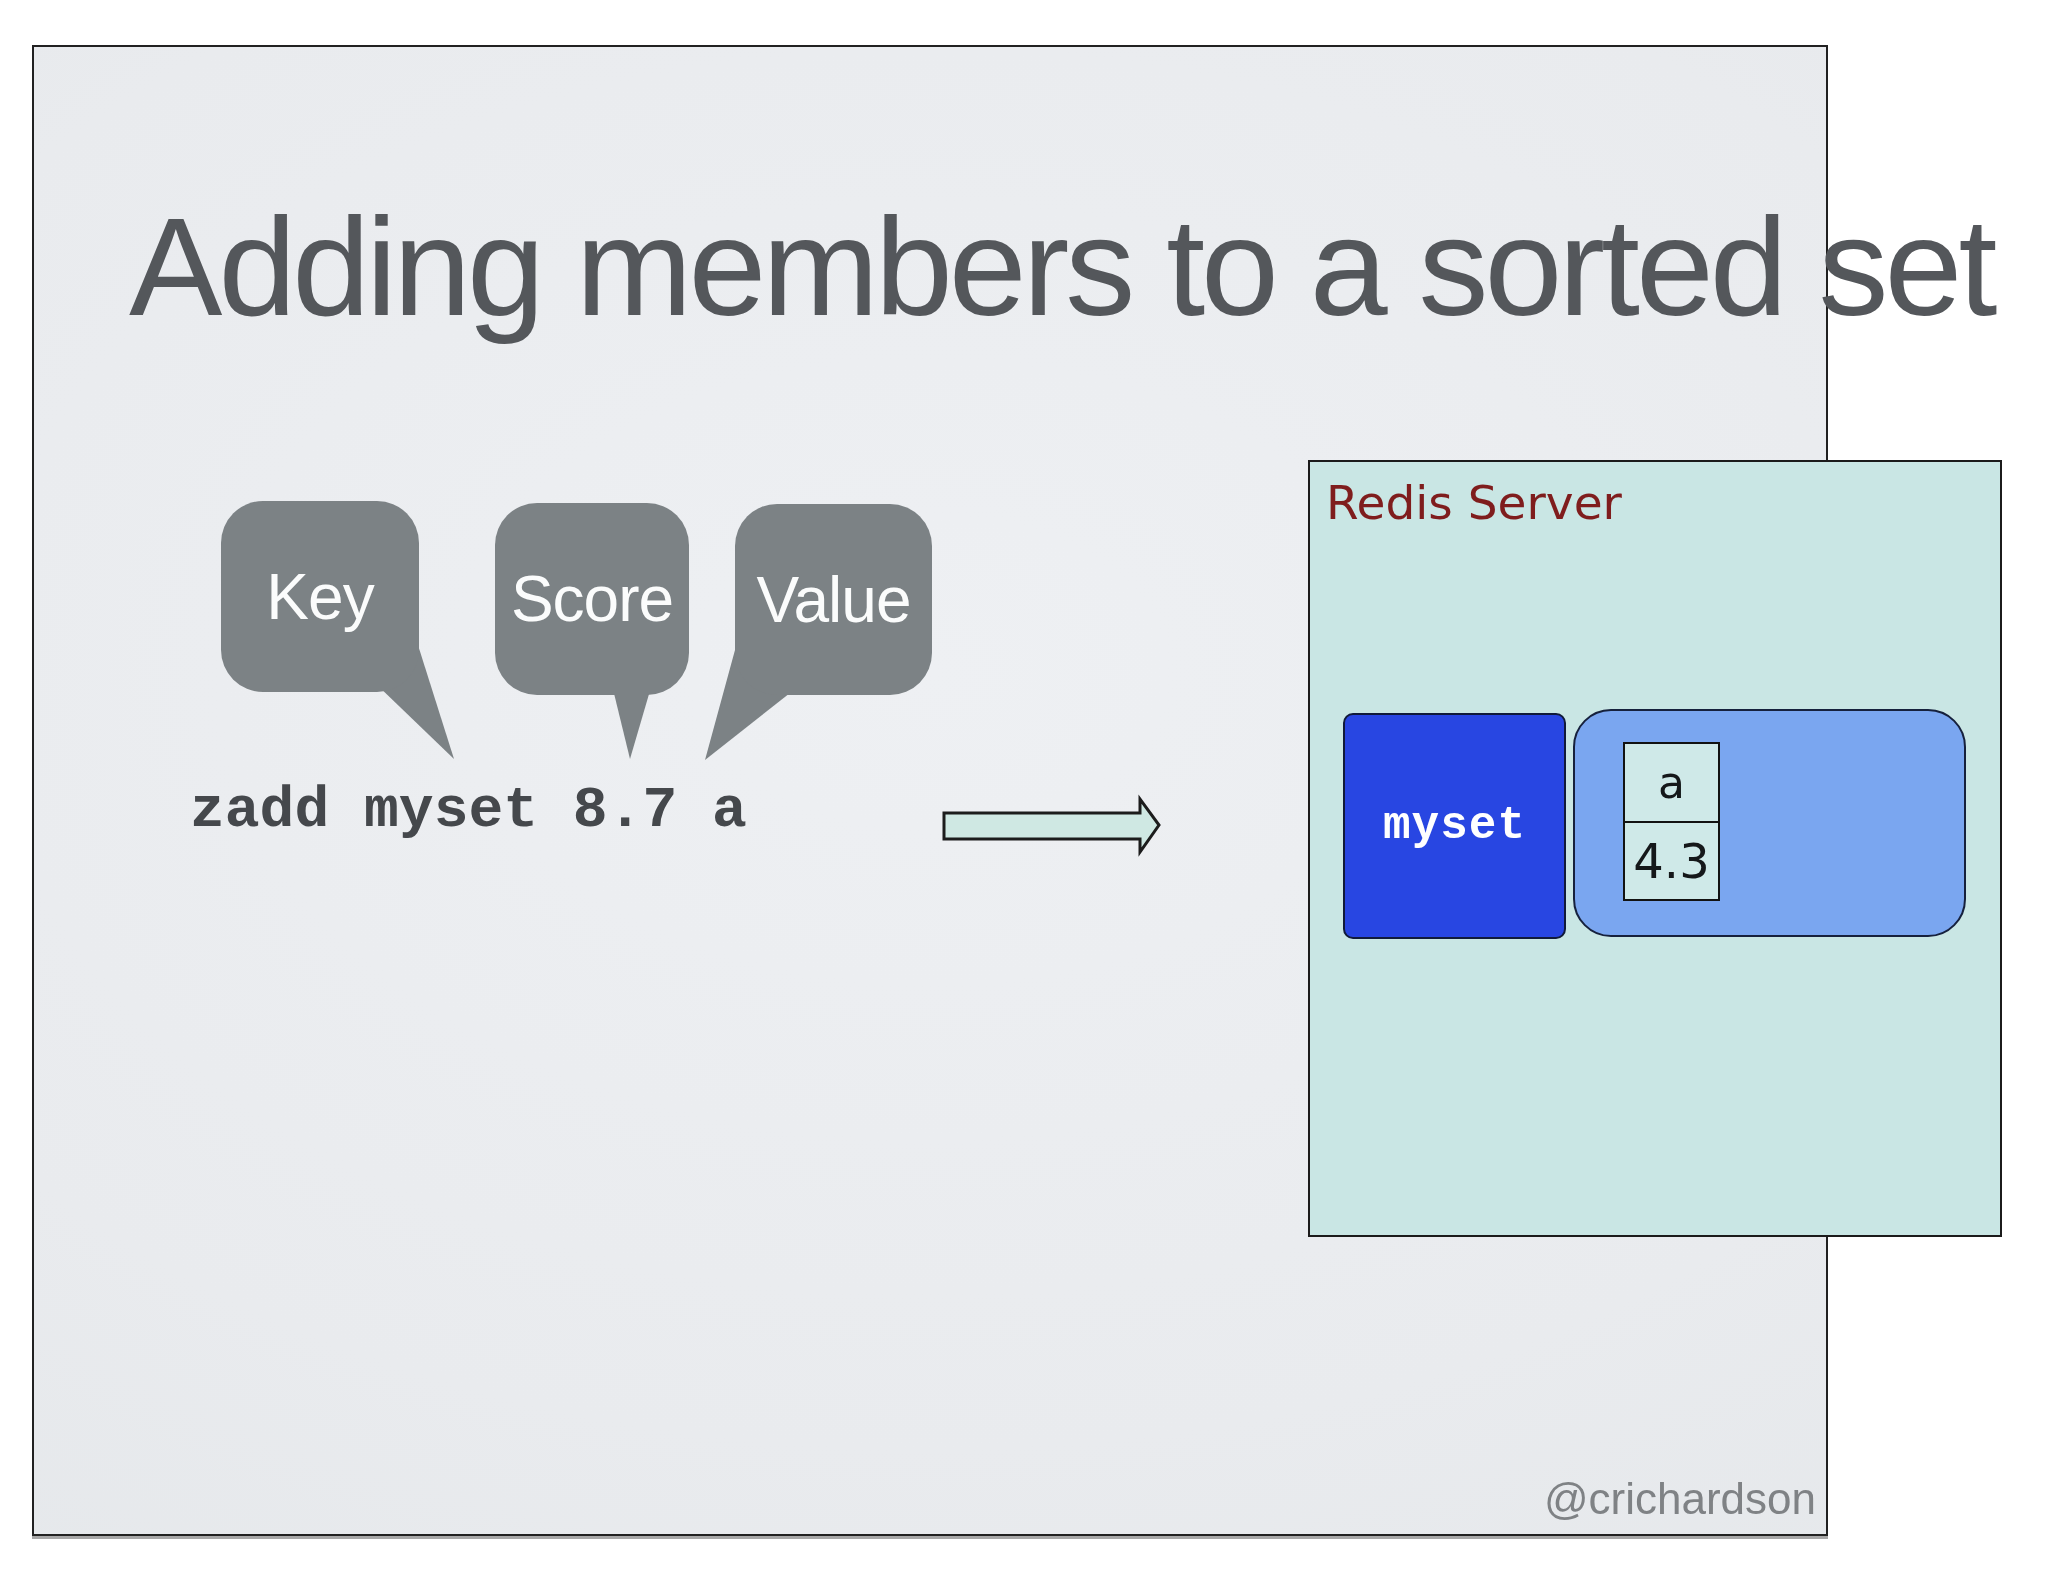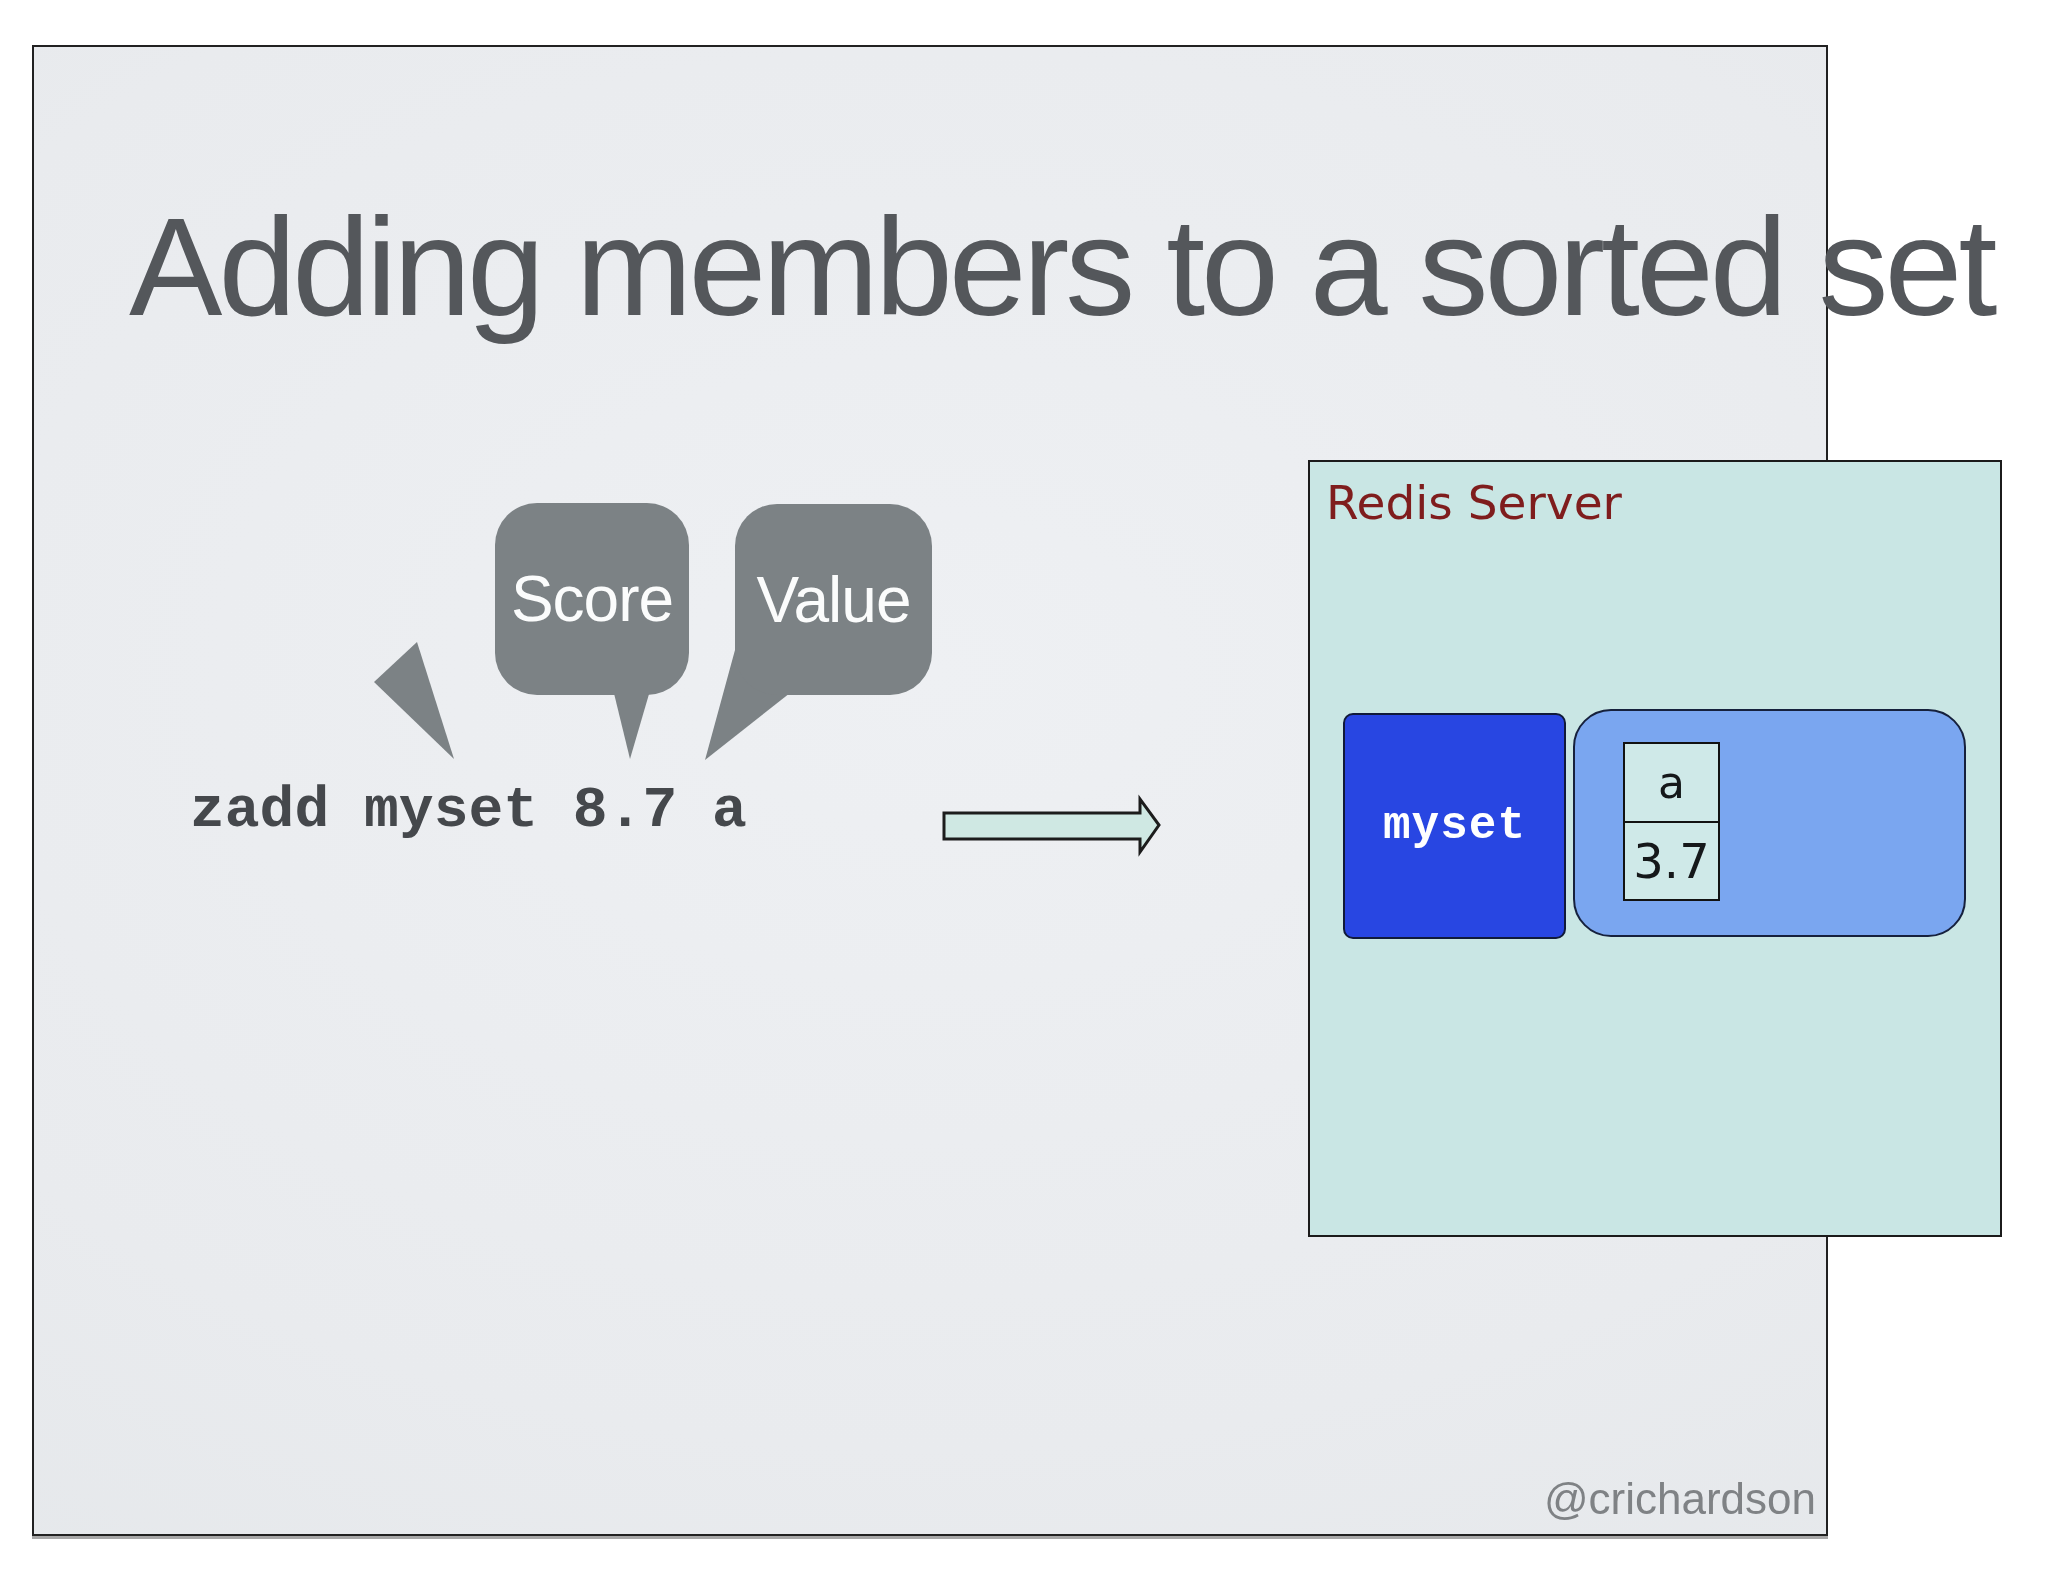--- a/index.html
+++ b/index.html
@@ -75,20 +75,23 @@
 
     <div class="title">Adding members to a sorted set</div>
 
     <svg class="tails" viewBox="0 0 1985 1491">
       <polygon points="340,635 383,595 420,712" fill="#7c8285"></polygon>
       <polygon points="576,630 620,630 596,712" fill="#7c8285"></polygon>
       <polygon points="710,570 671,713 770,635" fill="#7c8285"></polygon>
       <polygon points="910,766 1106,766 1106,752 1125,778 1106,805 1106,792 910,792" fill="#cfe8e3" stroke="#1c1c1c" stroke-width="3"></polygon>
     </svg>
 
+    <div class="callout" style="left:187px; top:454px;">
+      <span class="callout-label">Key</span>
+    </div>
     <div class="callout" style="left:461px; top:456px; width:194px; height:192px;">
       <span class="callout-label">Score</span>
     </div>
     <div class="callout" style="left:701px; top:457px; width:197px;">
       <span class="callout-label">Value</span>
     </div>
 
     <div class="command">zadd myset 8.7 a</div>
 
     <div class="redis-box">
@@ -96,18 +99,18 @@
     </div>
 
     <div class="myset-box">
       <span class="myset-label">myset</span>
     </div>
 
     <div class="pair-box"></div>
 
     <div class="cell-stack">
       <div class="cell value">a</div>
-      <div class="cell score">3.7</div>
+      <div class="cell score">4.3</div>
     </div>
 
     <div class="footer">@crichardson</div>
   </div>
 </div>
 
 </body></html>

